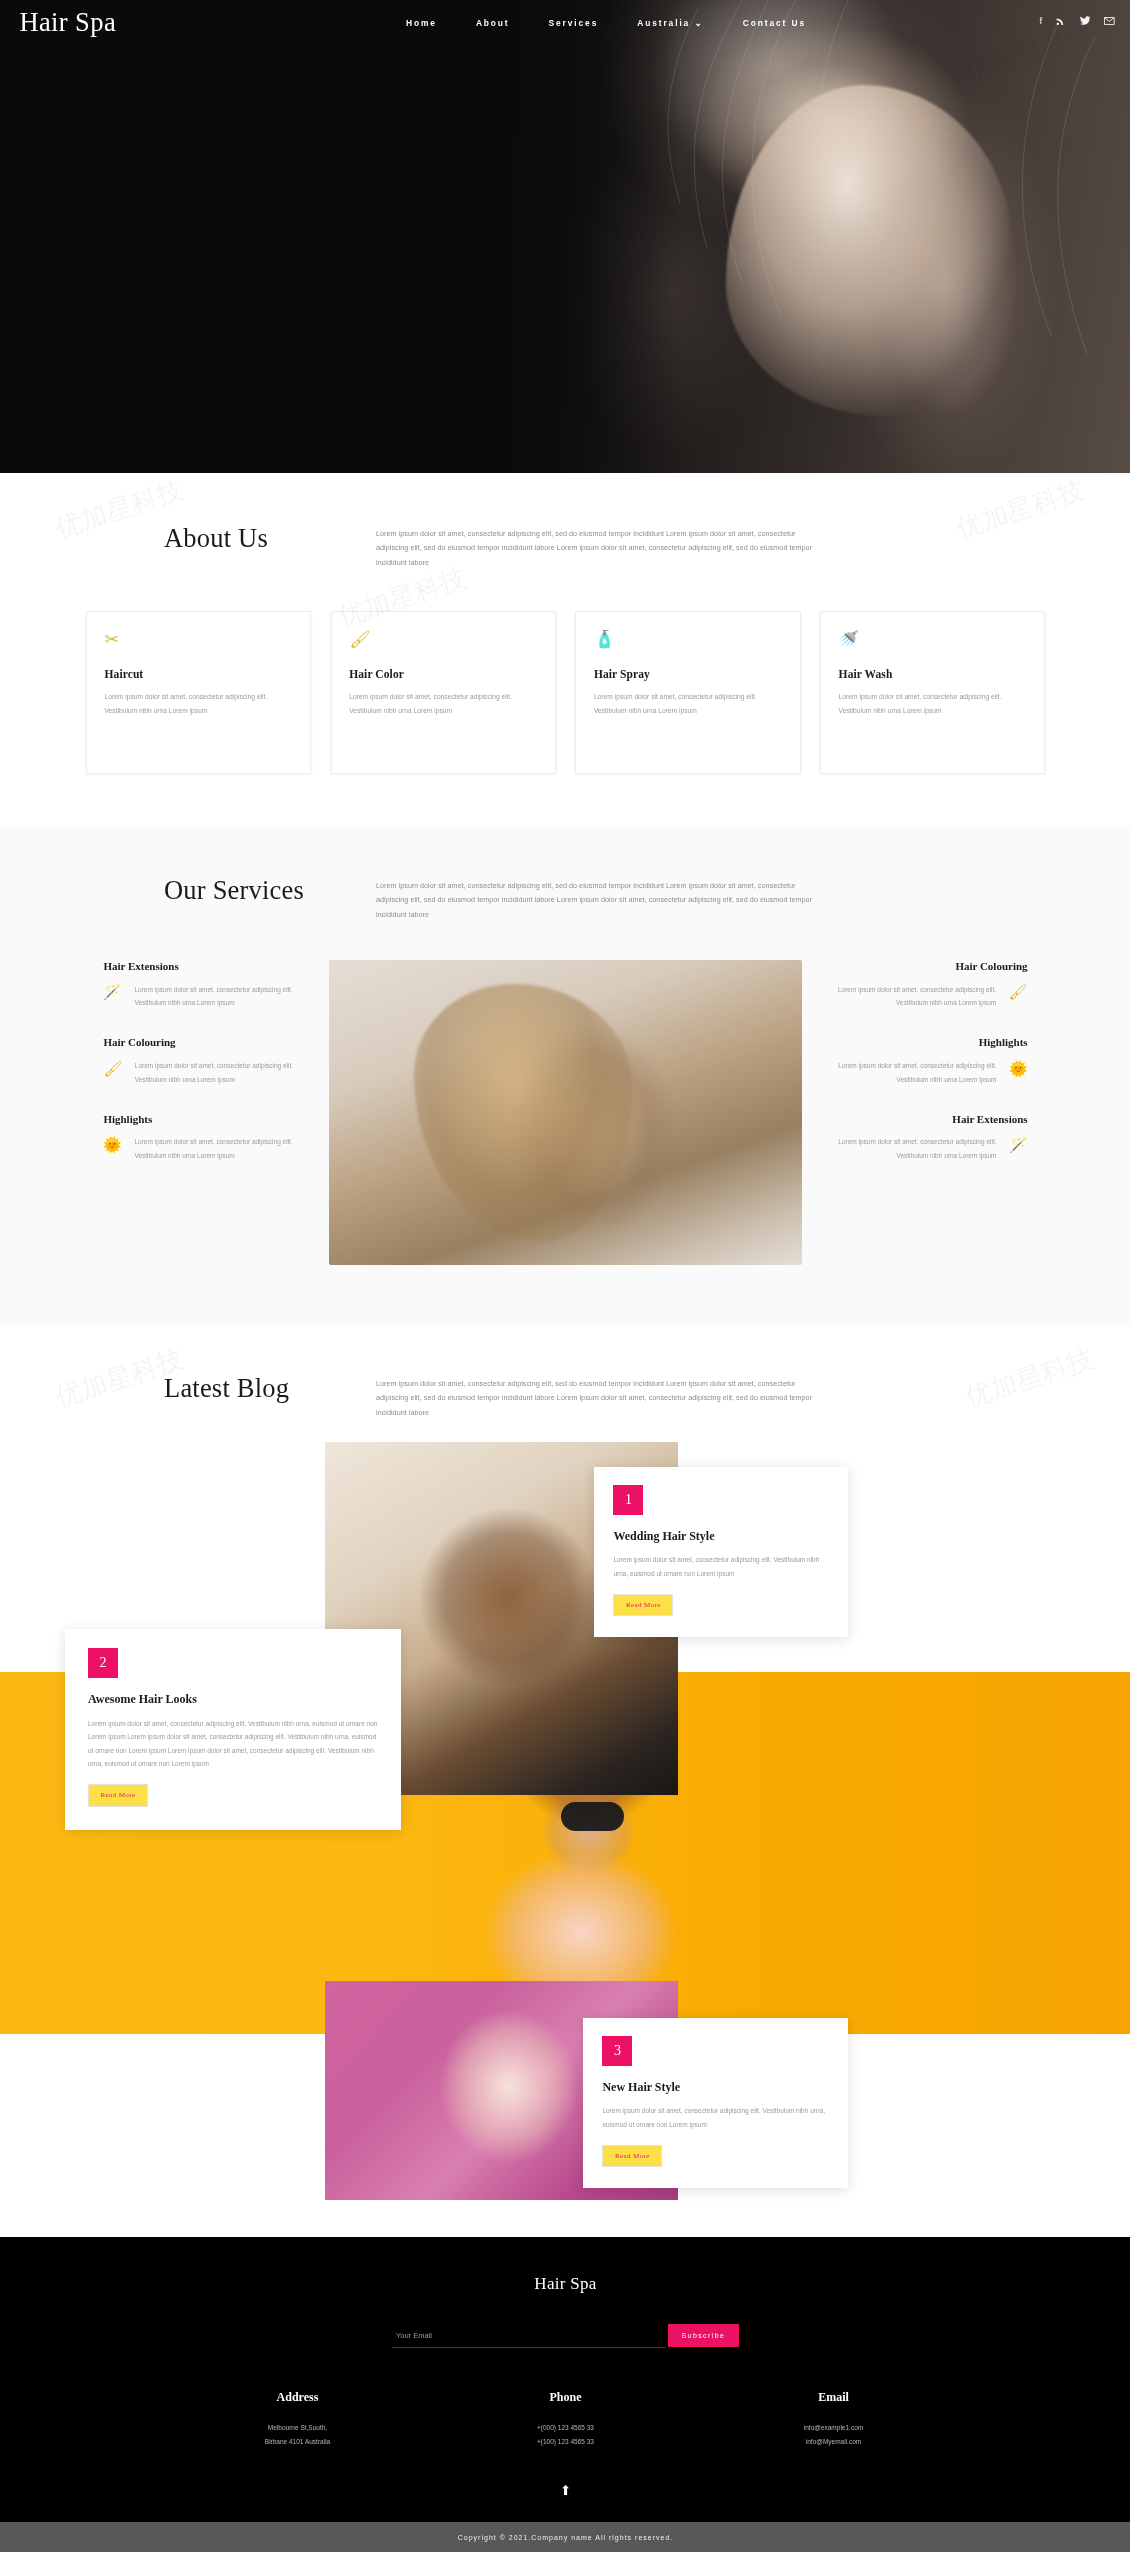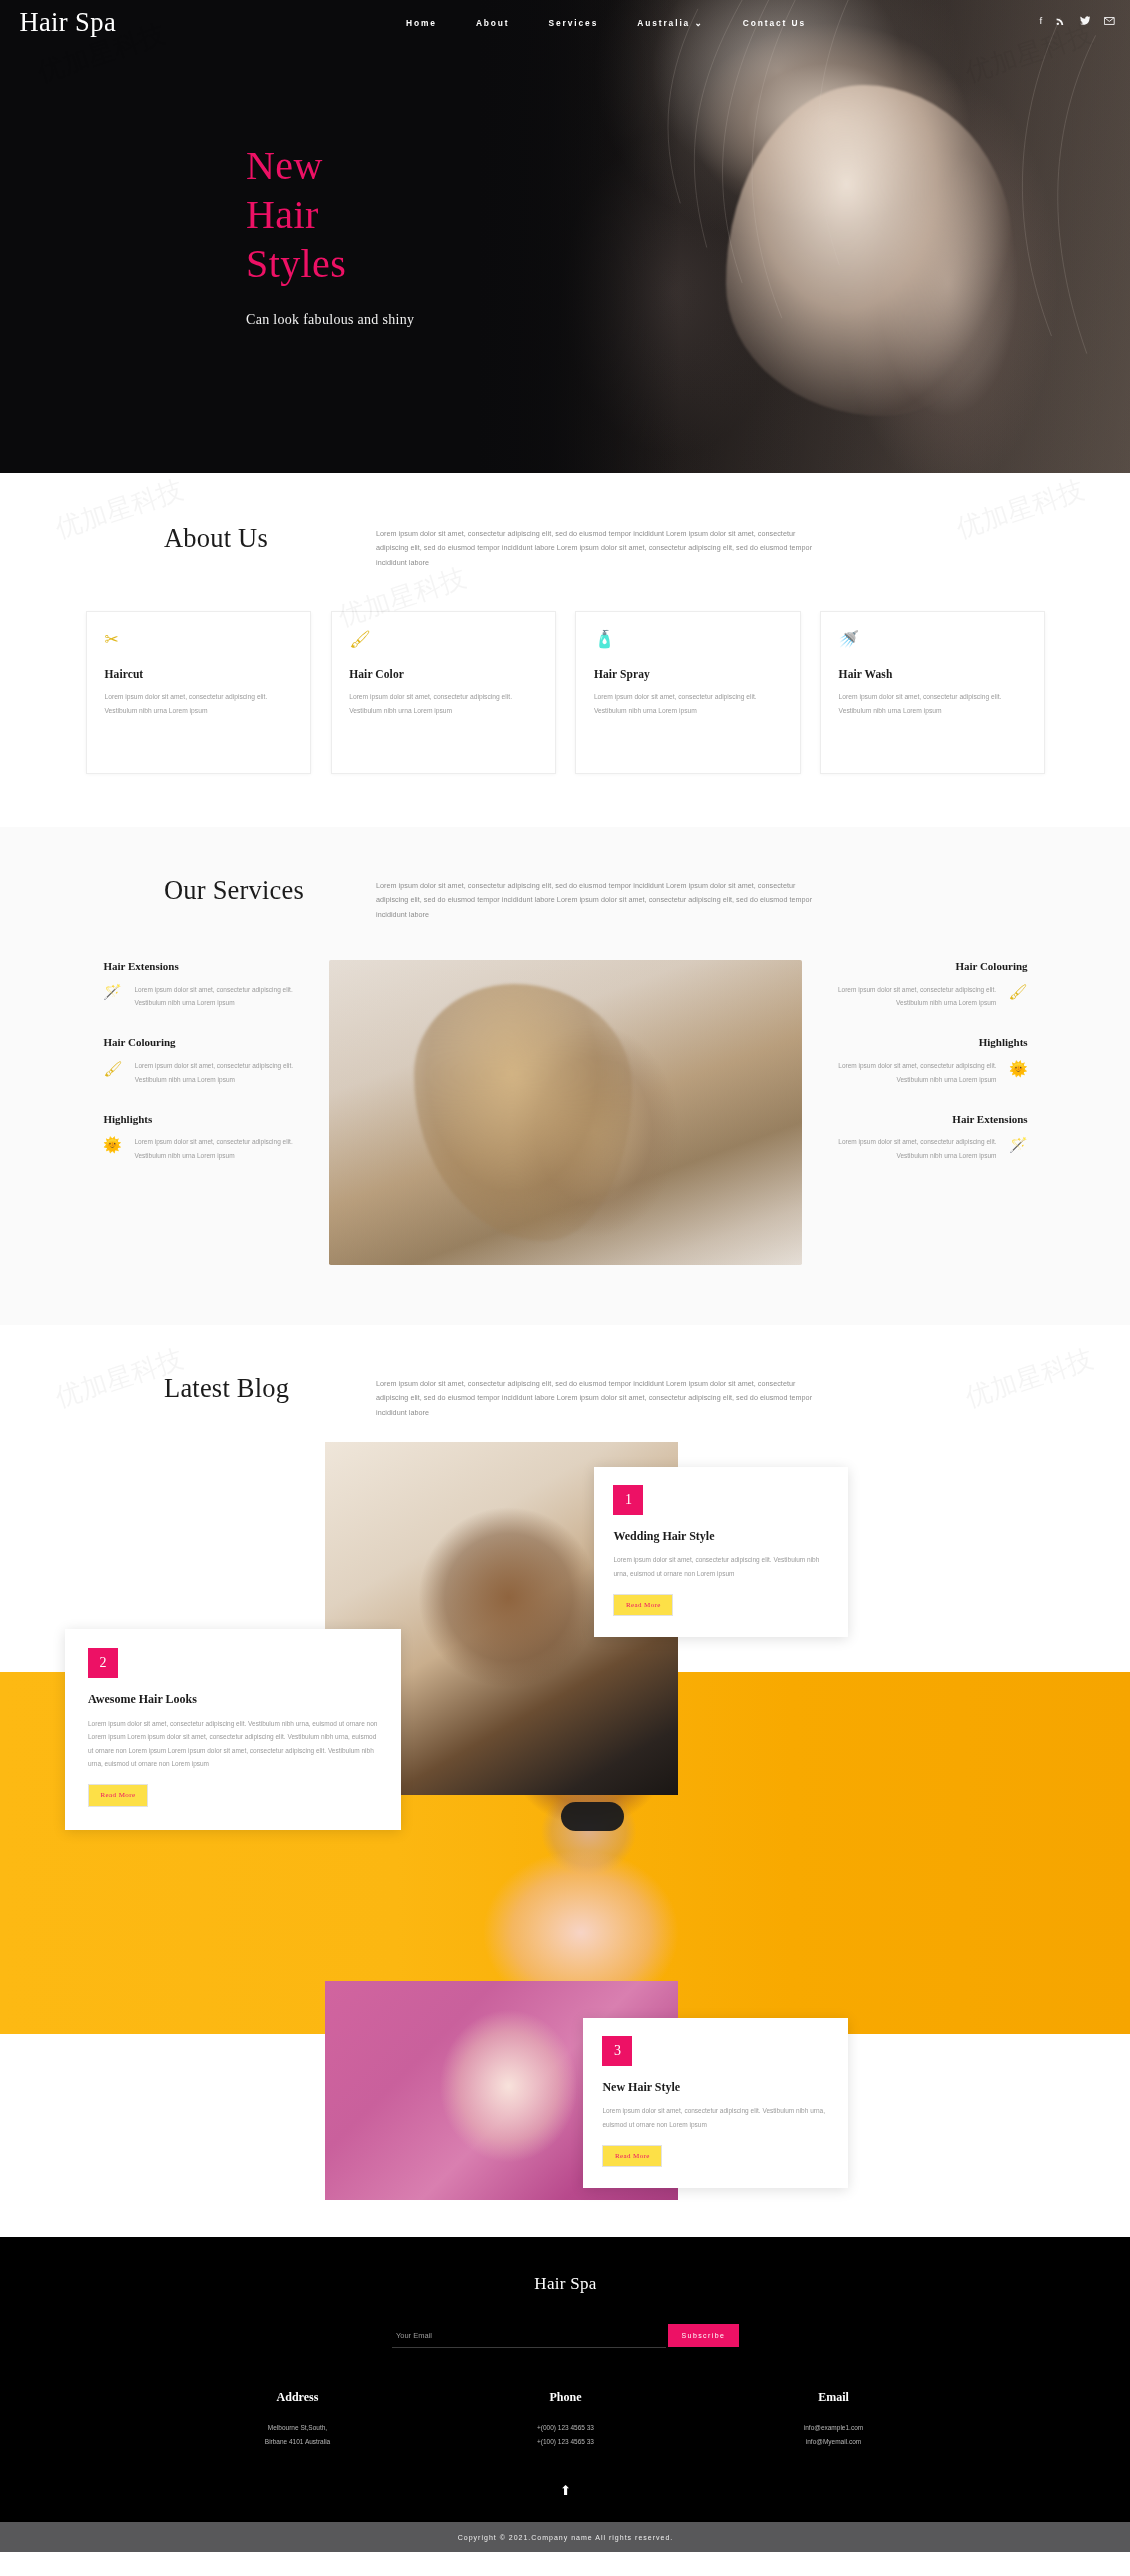--- a/index.html
+++ b/index.html
@@ -297,28 +297,20 @@
         <span>
           <svg width="10.6" height="8" viewBox="0 0 16 12" fill="#fff">
               <path d="M0 0h16v12H0z" opacity="0"></path>
               <path d="M0.6 0.8h14.8v10.4H0.6z" fill="none" stroke="#fff" stroke-width="1.4"></path>
               <path d="M1 1.2L8 6.6 15 1.2" fill="none" stroke="#fff" stroke-width="1.4"></path>
             </svg>
         </span>
       </div>
     </nav>
 
-    <div class="hero-copy">
-      <h1>
-        <div>New</div>
-        <div>Hair</div>
-        <div>Styles</div>
-      </h1>
-      <div class="hero-sub">Can look fabulous and shiny</div>
-    </div>
   </section>
 
   <section class="about">
     <div class="wm" style="left:53px; top:17.7px;">优加星科技</div>
     <div class="wm" style="left:954px; top:17.7px;">优加星科技</div>
     <div class="wm" style="left:336px; top:106px;">优加星科技</div>
     <div class="wrap">
       <div class="sec-head">
         <div class="sec-title">About Us</div>
         <div class="sec-text">Lorem ipsum dolor sit amet, consectetur adipiscing elit, sed do eiusmod tempor incididunt Lorem ipsum dolor sit amet, consectetur adipiscing elit, sed do eiusmod tempor incididunt labore Lorem ipsum dolor sit amet, consectetur adipiscing elit, sed do eiusmod tempor incididunt labore</div>

